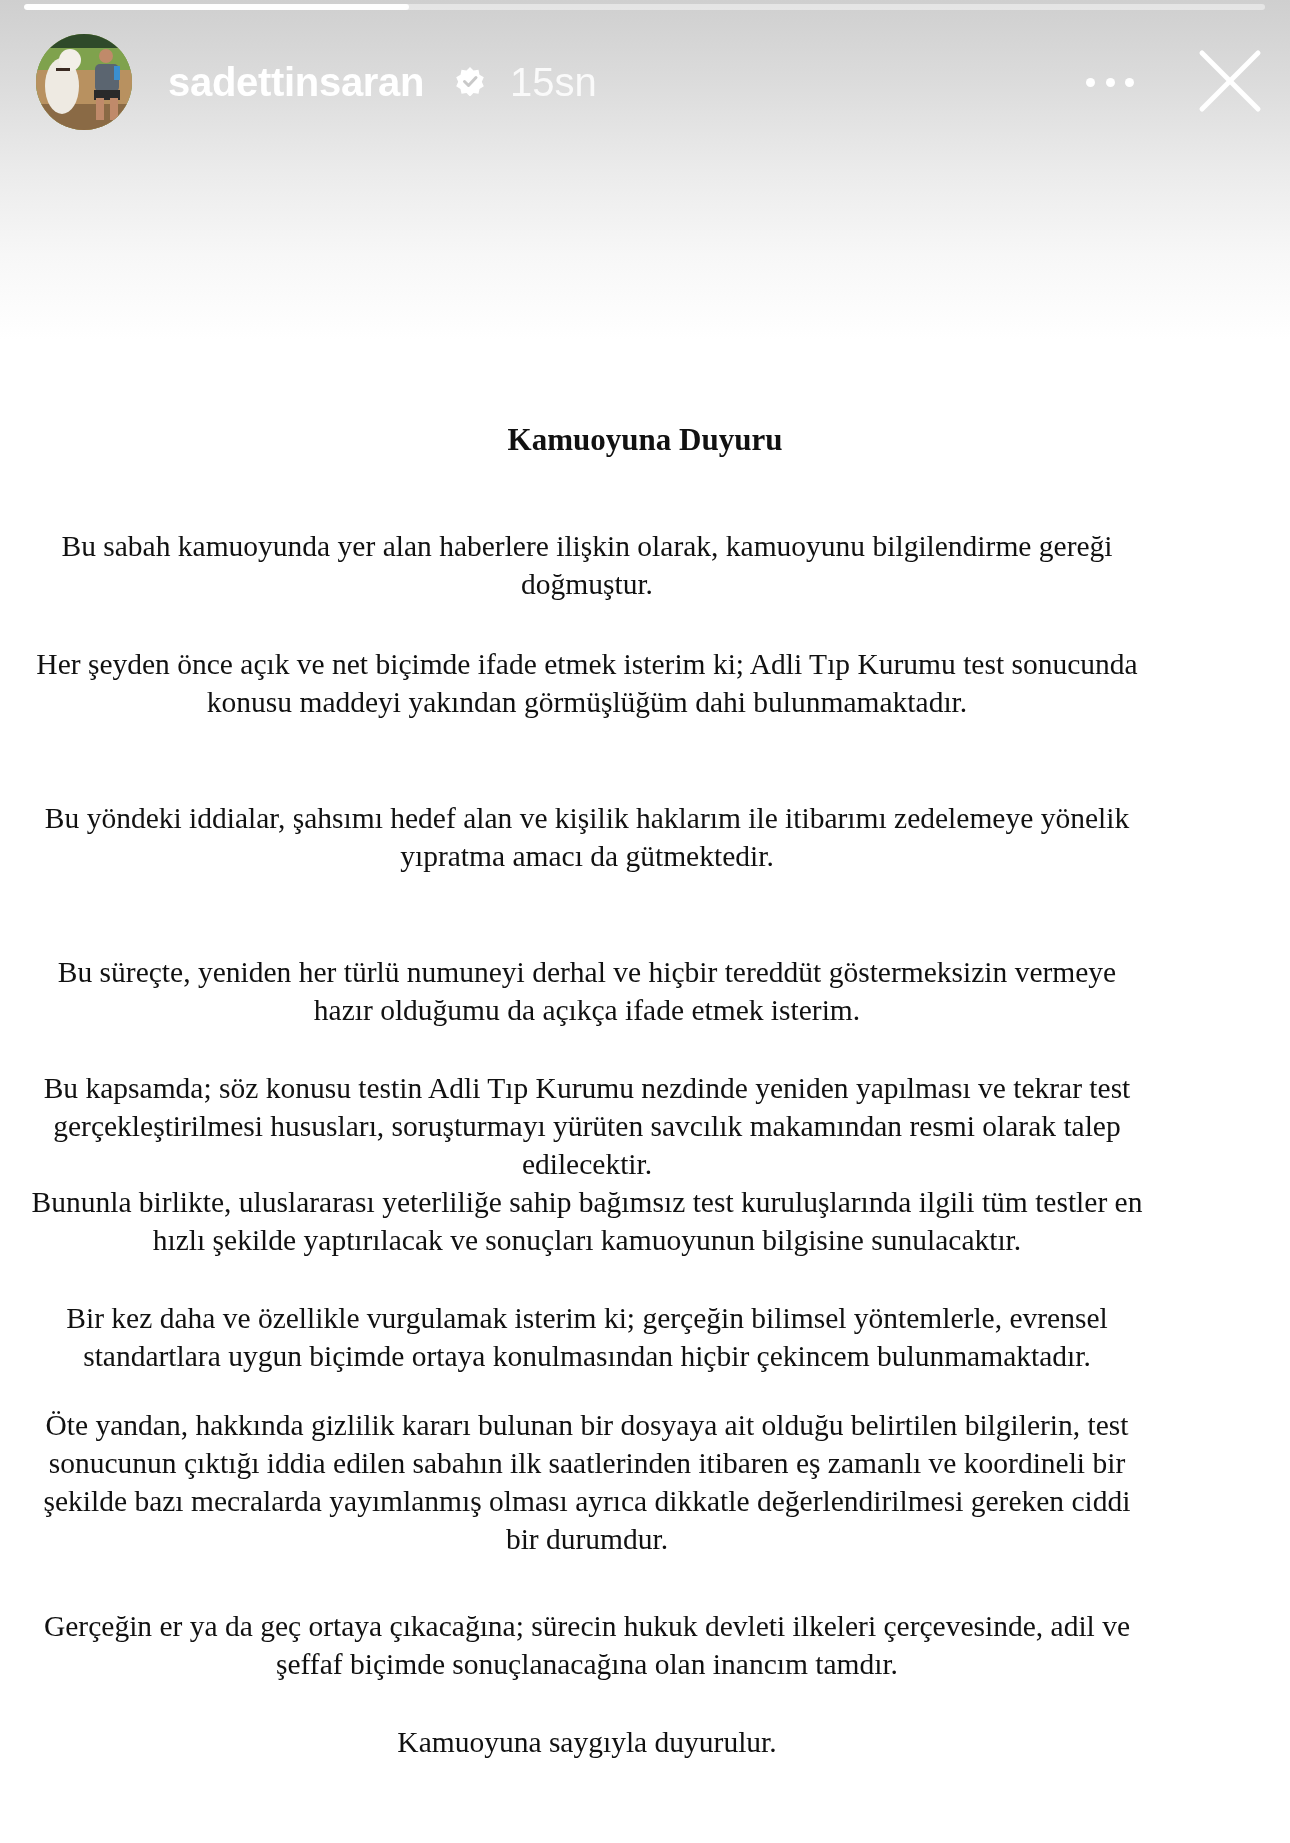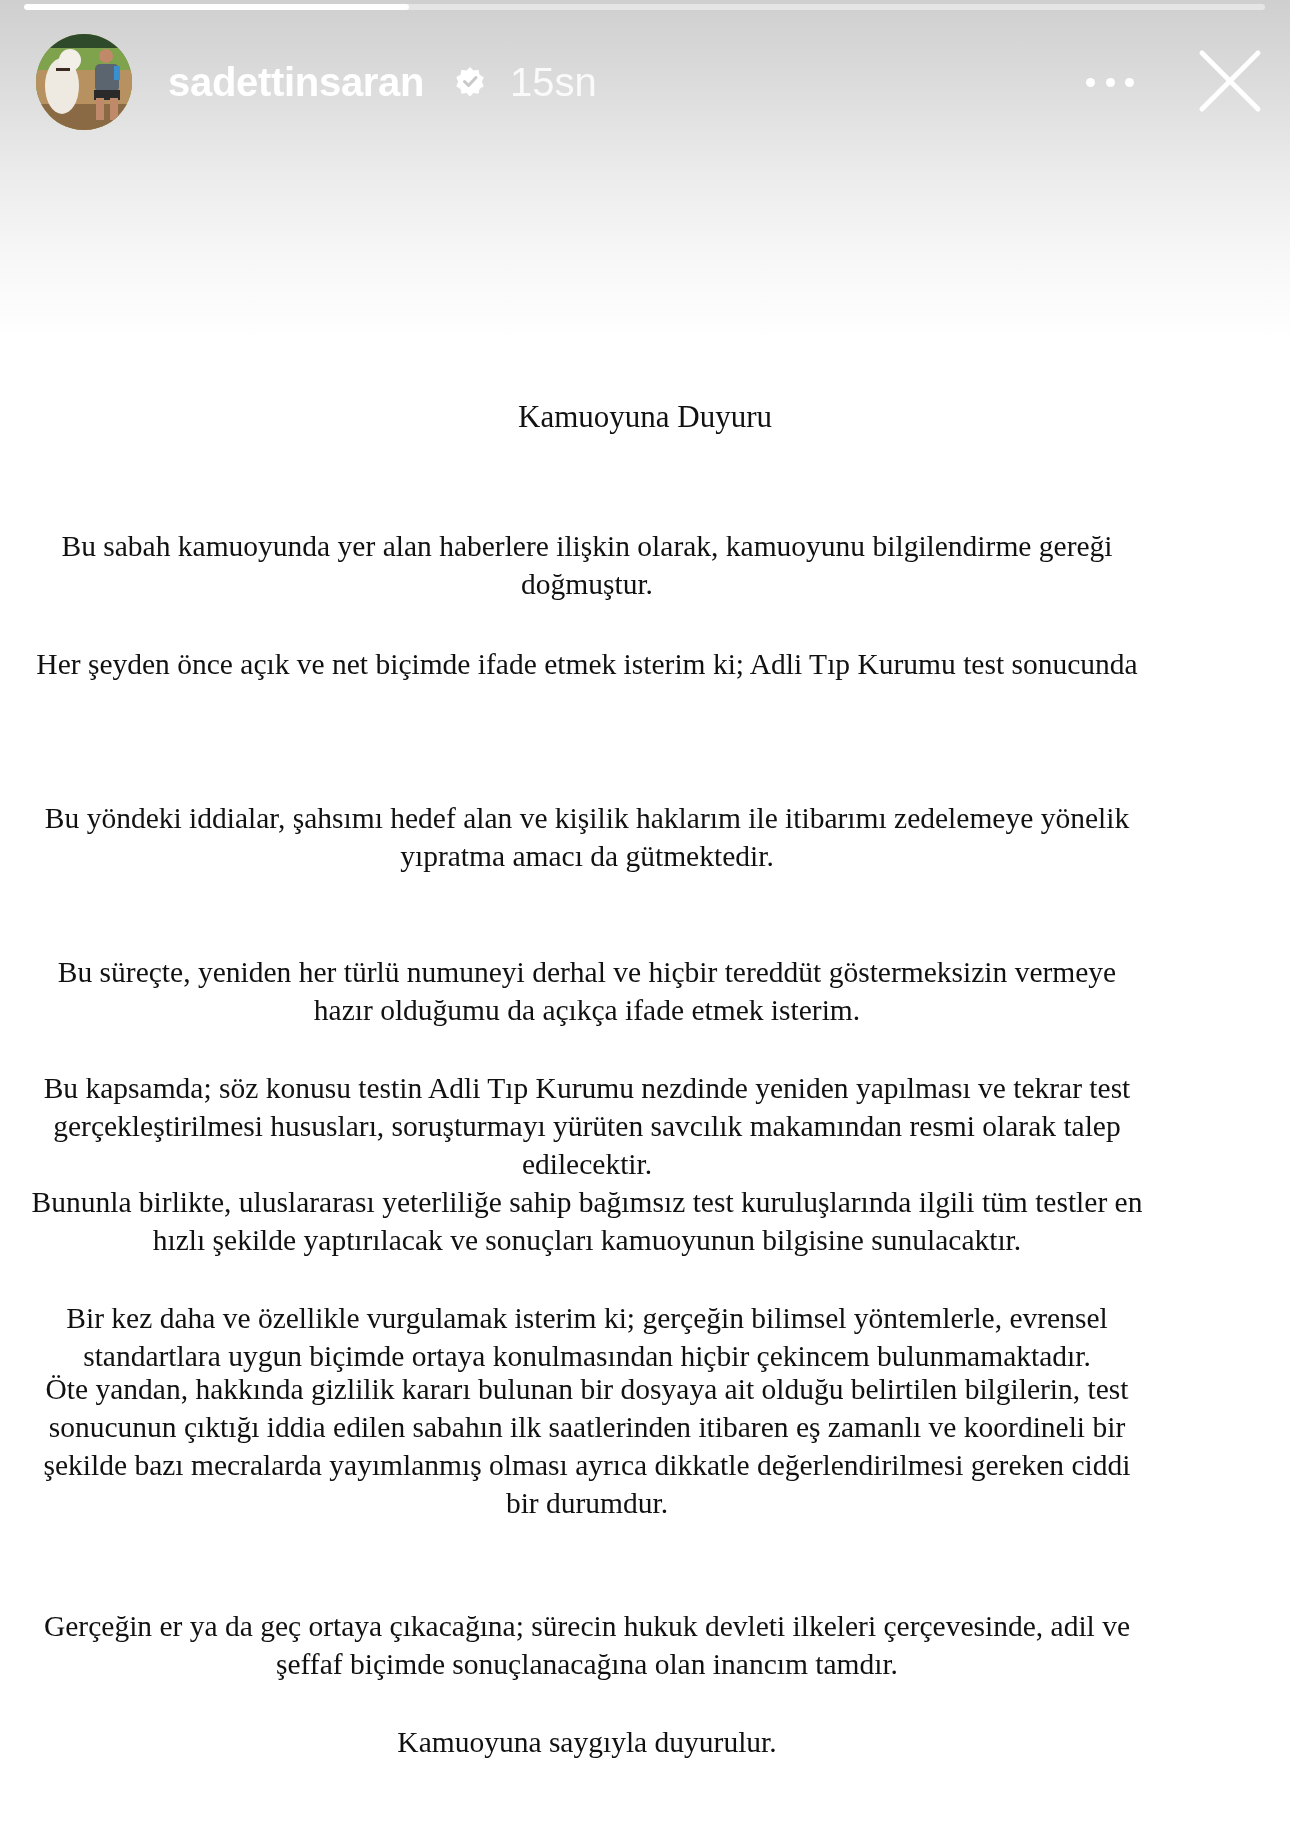--- a/index.html
+++ b/index.html
@@ -94,24 +94,24 @@
     .doc {
       position: absolute;
       left: 0; top: 0;
       width: 1290px;
       font-family: "Liberation Serif", serif;
       color: #111111;
       text-align: center;
     }
     .doc-title {
       position: absolute;
-      left: 0; top: 398px;
+      left: 0; top: 421px;
       width: 1290px;
       font-size: 31px;
-      font-weight: normal;
+      font-weight: bold;
       line-height: 38px;
       margin: 0;
     }
     .para {
       position: absolute;
       left: 0;
       width: 1174px;
       font-size: 29.5px;
       line-height: 38px;
       margin: 0;
@@ -131,20 +131,21 @@
   <div class="doc">
     <h1 class="doc-title">Kamuoyuna Duyuru</h1>
 
     <p class="para" style="top:527px">
       <span class="line">Bu sabah kamuoyunda yer alan haberlere ilişkin olarak, kamuoyunu bilgilendirme gereği</span>
       <span class="line">doğmuştur.</span>
     </p>
 
     <p class="para" style="top:645px">
       <span class="line">Her şeyden önce açık ve net biçimde ifade etmek isterim ki; Adli Tıp Kurumu test sonucunda</span>
+      <span class="line">konusu maddeyi yakından görmüşlüğüm dahi bulunmamaktadır.</span>
     </p>
 
     <p class="para" style="top:799px">
       <span class="line">Bu yöndeki iddialar, şahsımı hedef alan ve kişilik haklarım ile itibarımı zedelemeye yönelik</span>
       <span class="line">yıpratma amacı da gütmektedir.</span>
     </p>
 
     <p class="para" style="top:953px">
       <span class="line"><span>Bu süreçte, </span><span class="bold">yeniden</span><span> her türlü numuneyi derhal ve hiçbir tereddüt göstermeksizin vermeye</span></span>
       <span class="line">hazır olduğumu da açıkça ifade etmek isterim.</span>
@@ -156,21 +157,21 @@
       <span class="line">edilecektir.</span>
       <span class="line">Bununla birlikte, uluslararası yeterliliğe sahip bağımsız test kuruluşlarında ilgili tüm testler en</span>
       <span class="line">hızlı şekilde yaptırılacak ve sonuçları kamuoyunun bilgisine sunulacaktır.</span>
     </p>
 
     <p class="para" style="top:1299px">
       <span class="line">Bir kez daha ve özellikle vurgulamak isterim ki; gerçeğin bilimsel yöntemlerle, evrensel</span>
       <span class="line">standartlara uygun biçimde ortaya konulmasından hiçbir çekincem bulunmamaktadır.</span>
     </p>
 
-    <p class="para" style="top:1370px">
+    <p class="para" style="top:1406px">
       <span class="line">Öte yandan, hakkında gizlilik kararı bulunan bir dosyaya ait olduğu belirtilen bilgilerin, test</span>
       <span class="line">sonucunun çıktığı iddia edilen sabahın ilk saatlerinden itibaren eş zamanlı ve koordineli bir</span>
       <span class="line">şekilde bazı mecralarda yayımlanmış olması ayrıca dikkatle değerlendirilmesi gereken ciddi</span>
       <span class="line">bir durumdur.</span>
     </p>
 
     <p class="para" style="top:1607px">
       <span class="line">Gerçeğin er ya da geç ortaya çıkacağına; sürecin hukuk devleti ilkeleri çerçevesinde, adil ve</span>
       <span class="line">şeffaf biçimde sonuçlanacağına olan inancım tamdır.</span>
     </p>

